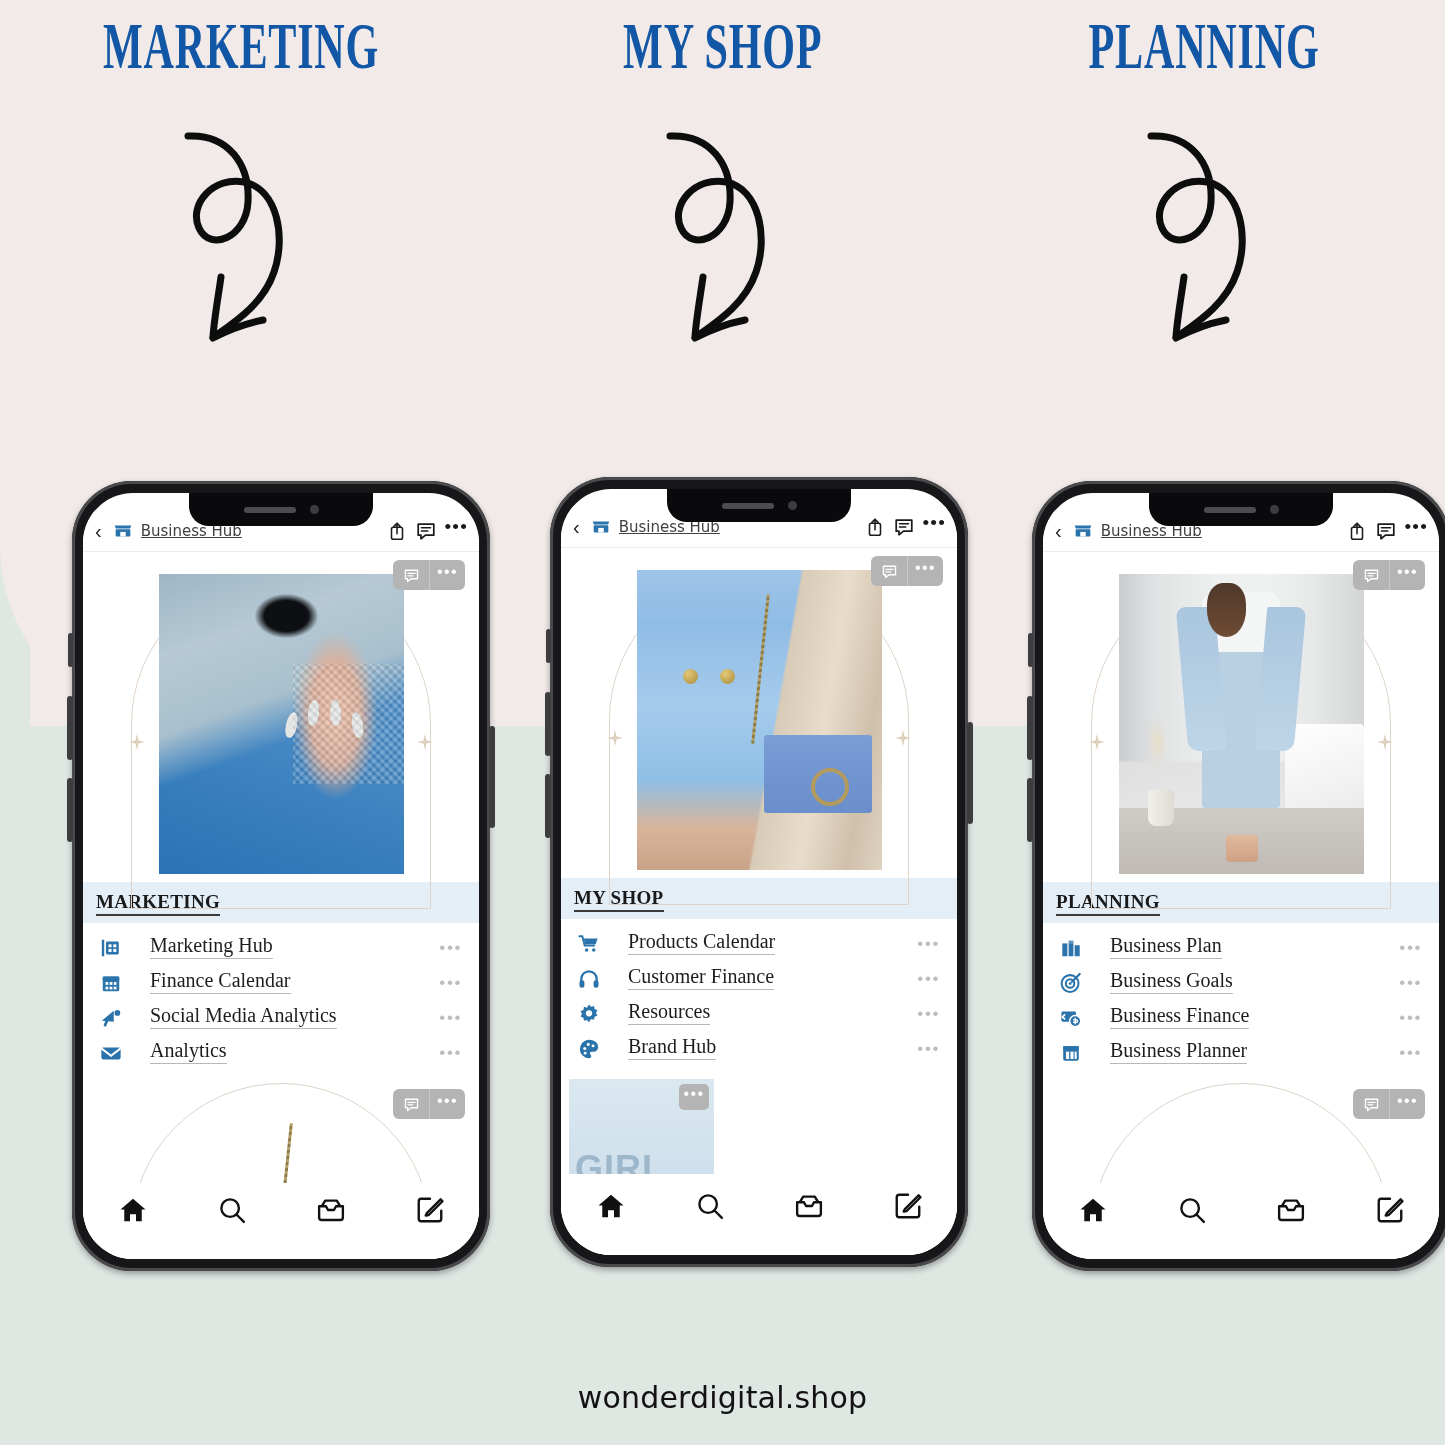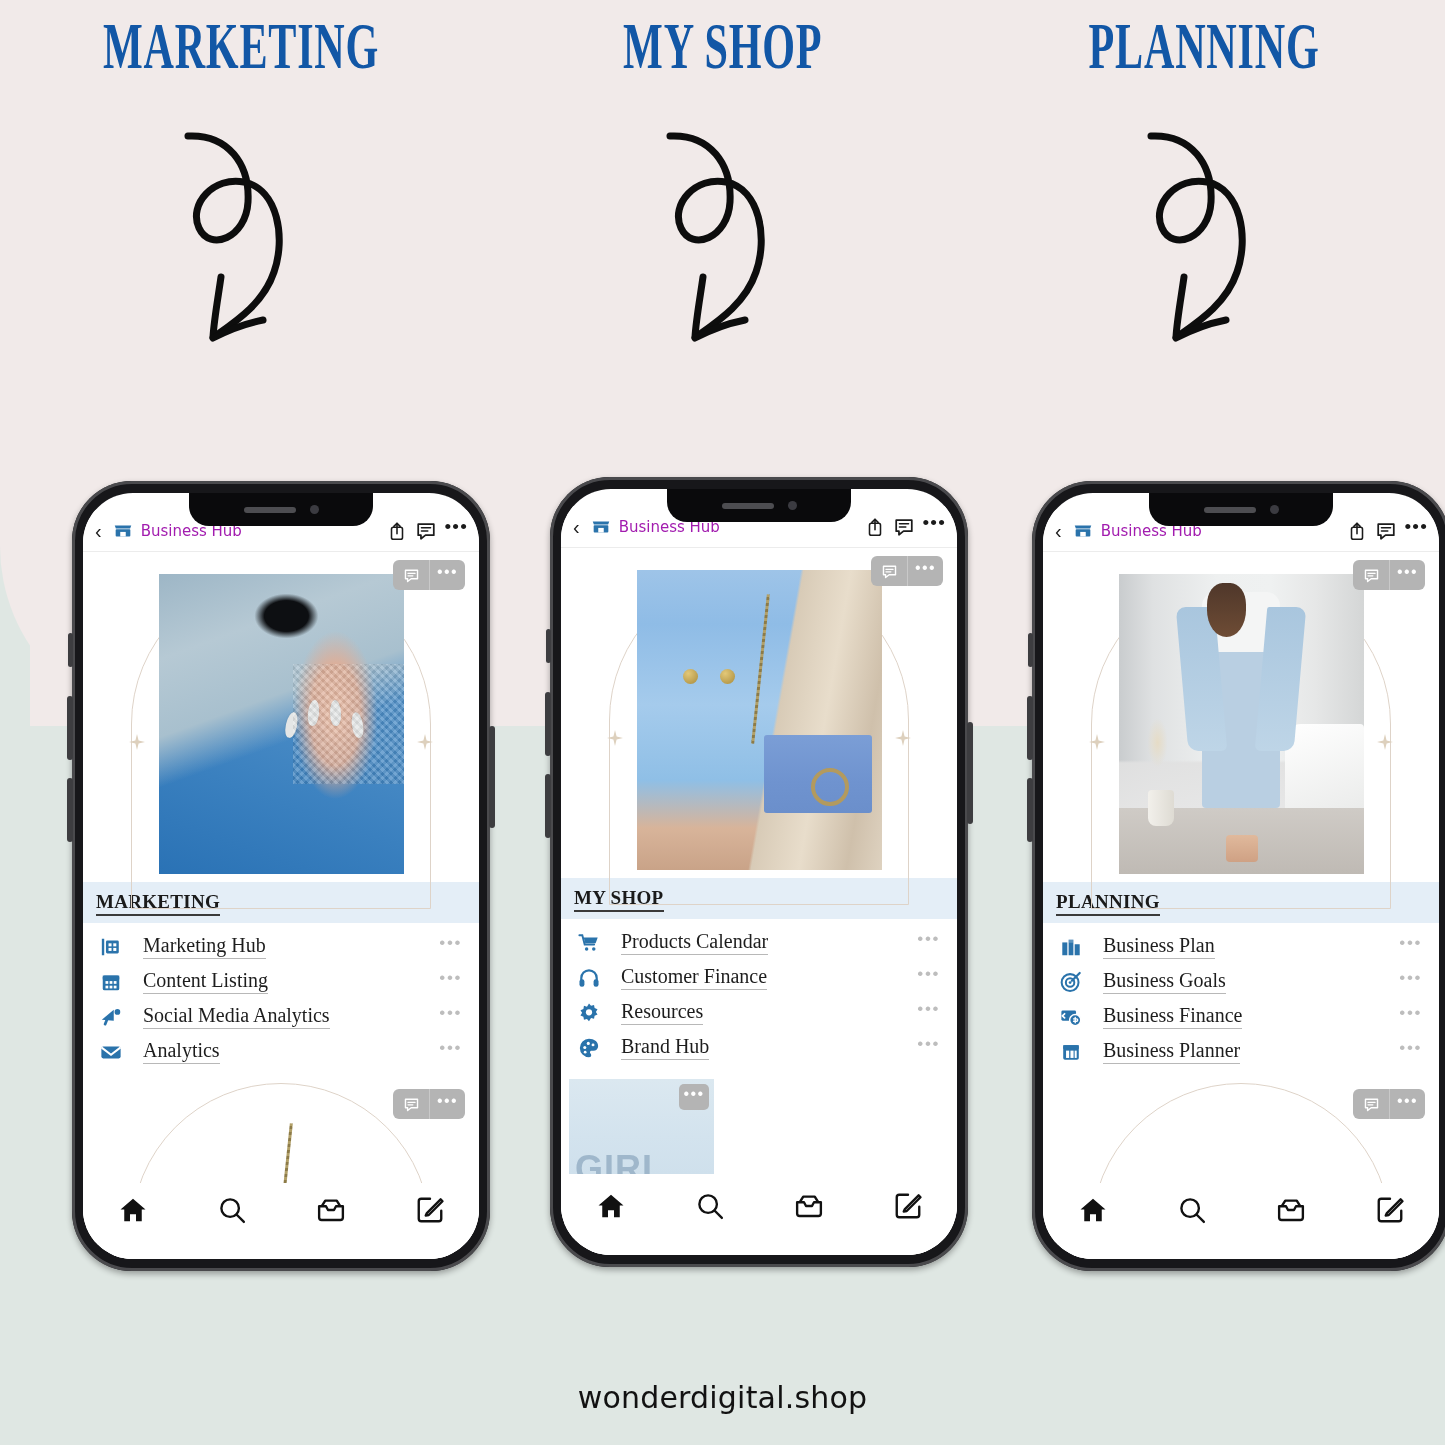--- a/index.html
+++ b/index.html
@@ -142,24 +142,25 @@
     gap: 7px;
     z-index: 10;
     background: #fff;
     border-bottom: 1px solid #ececec;
   }
   .hdr-back { font-size: 20px; color: #1b1b1b; line-height: 1; padding: 0 3px; }
   .hdr-shop-icon { width: 22px; height: 22px; flex: 0 0 auto; }
   .hdr-title {
     font-family: "DejaVu Sans", sans-serif;
     font-size: 15px;
-    color: #a21caf;
+    color: #404040;
     flex: 1 1 auto;
     white-space: nowrap;
     overflow: hidden;
+    text-decoration: underline;
   }
   .hdr-ico { width: 22px; height: 22px; flex: 0 0 auto; }
   .hdr-dots {
     font-size: 19px; color: #1b1b1b; letter-spacing: 1.2px;
     line-height: 0.5; padding-bottom: 8px; padding-right: 2px;
   }
 
   
   .content {
     position: absolute;
@@ -321,22 +322,22 @@
     letter-spacing: 0.3px;
     display: inline-block;
     border-bottom: 2px solid #3a3a3a;
     padding-bottom: 1px;
   }
 
   
   .link-list { padding: 6px 13px 0 13px; }
   .link-row {
     display: flex;
-    align-items: center;
-    gap: 21px;
+    align-items: flex-end;
+    gap: 28px;
     padding: 5px 0 5px 4px;
   }
   .link-ico { width: 22px; height: 22px; flex: 0 0 auto; }
   .link-txt {
     font-family: "Liberation Serif", serif;
     font-size: 20px;
     color: #1d1d1d;
     border-bottom: 1px solid #b8b8b8;
     padding-bottom: 1px;
     flex: 0 1 auto;
@@ -557,21 +558,21 @@
             <svg class="link-ico" viewBox="0 0 24 24">
               <rect x="3" y="5" width="18" height="16" rx="2" fill="#2a73ab"></rect>
               <rect x="3" y="5" width="18" height="4.2" fill="#2a73ab"></rect>
               <rect x="6" y="11" width="3" height="3" fill="#fff"></rect>
               <rect x="10.5" y="11" width="3" height="3" fill="#fff"></rect>
               <rect x="15" y="11" width="3" height="3" fill="#fff"></rect>
               <rect x="6" y="16" width="3" height="3" fill="#fff"></rect>
               <rect x="10.5" y="16" width="3" height="3" fill="#fff"></rect>
               <rect x="15" y="16" width="3" height="3" fill="#fff"></rect>
             </svg>
-            <span class="link-txt">Content Listing</span>
+            <span class="link-txt">Finance Calendar</span>
             <span class="link-spacer"></span>
             <span class="link-dots">•••</span>
           </div>
 
           <div class="link-row">
             <svg class="link-ico" viewBox="0 0 24 24">
               <path d="M2 15 L15 4 L15 16 Z" fill="#2a73ab"></path>
               <rect x="5.2" y="12.5" width="3" height="9" rx="1.4" transform="rotate(22 6.7 17)" fill="#2a73ab"></rect>
               <circle cx="19" cy="6.5" r="3.1" fill="#2a73ab"></circle>
             </svg>

